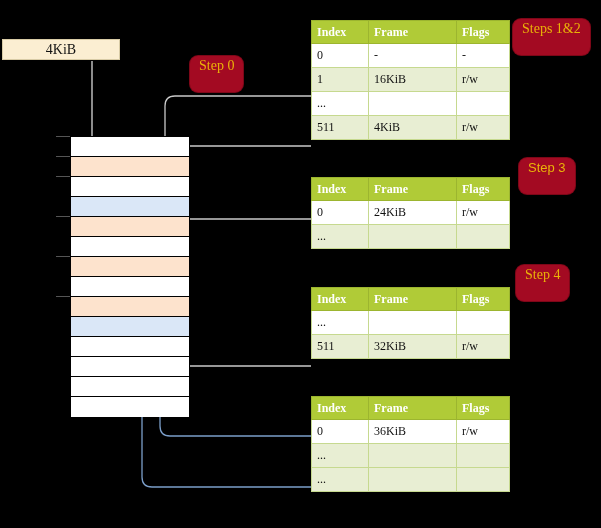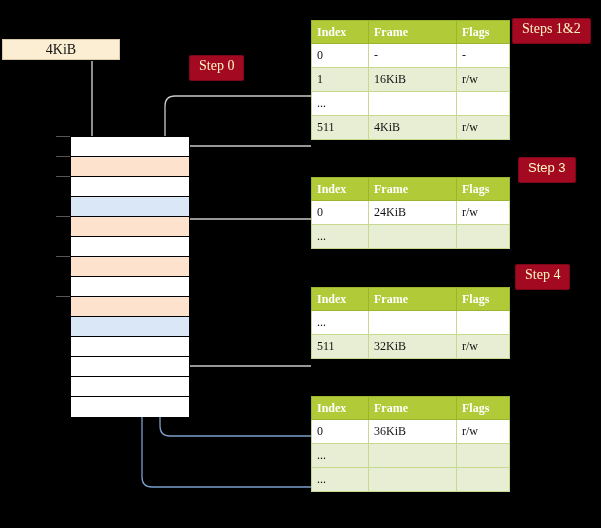--- a/index.html
+++ b/index.html
@@ -20,27 +20,27 @@
   #wires {
     position: absolute; left: 0; top: 0;
     width: 601px; height: 528px;
     pointer-events: none;
   }
 
   
   .step-pill {
     position: absolute;
     background: #a30a22;
-    color: #fef9c3;
+    color: #eab308;
     font-family: "Liberation Serif", serif;
     font-size: 14px;
     line-height: 19px;
-    height: 24px;
+    height: 36px;
     padding: 0 9px;
-    border-radius: 1px;
+    border-radius: 8px;
     white-space: nowrap;
     text-align: center;
     box-shadow: 0 0 0 1px #7d0718;
   }
   .step-pill.sans { font-family: "Liberation Sans", sans-serif; font-size: 13px; }
 
   
   #kib-box {
     position: absolute;
     left: 2px; top: 39px;

